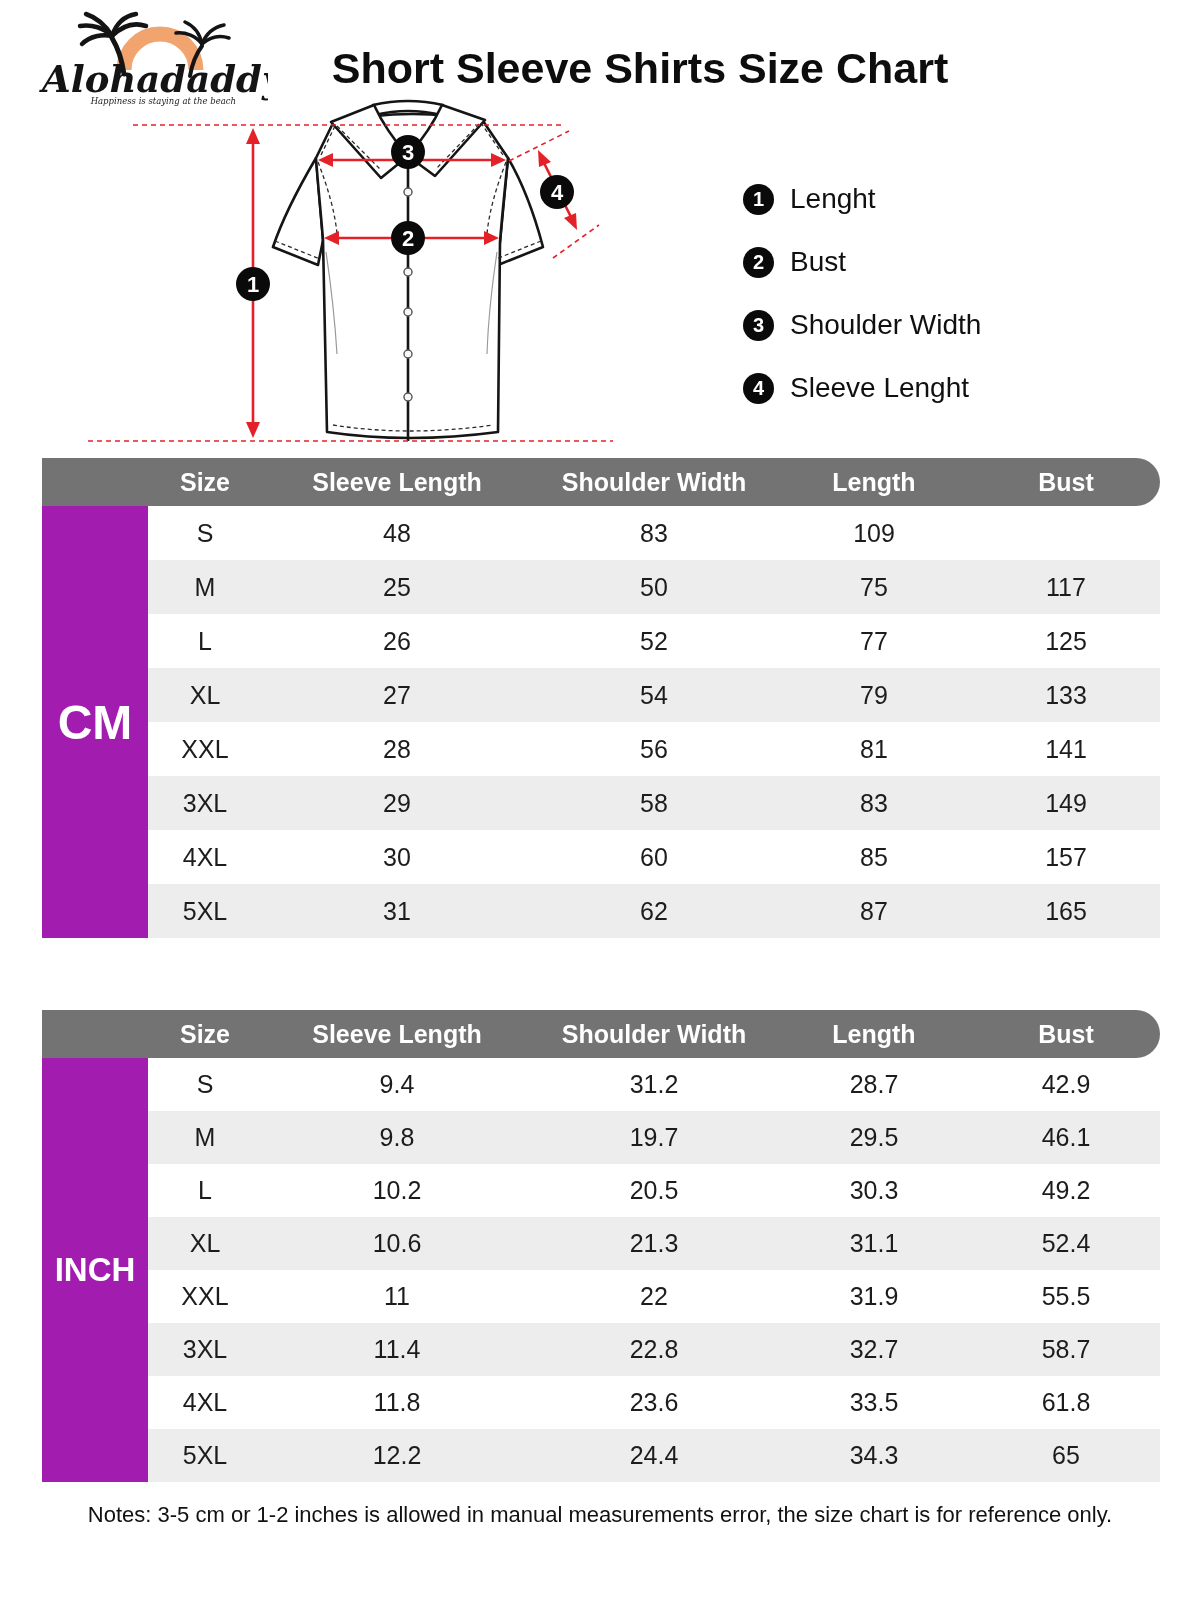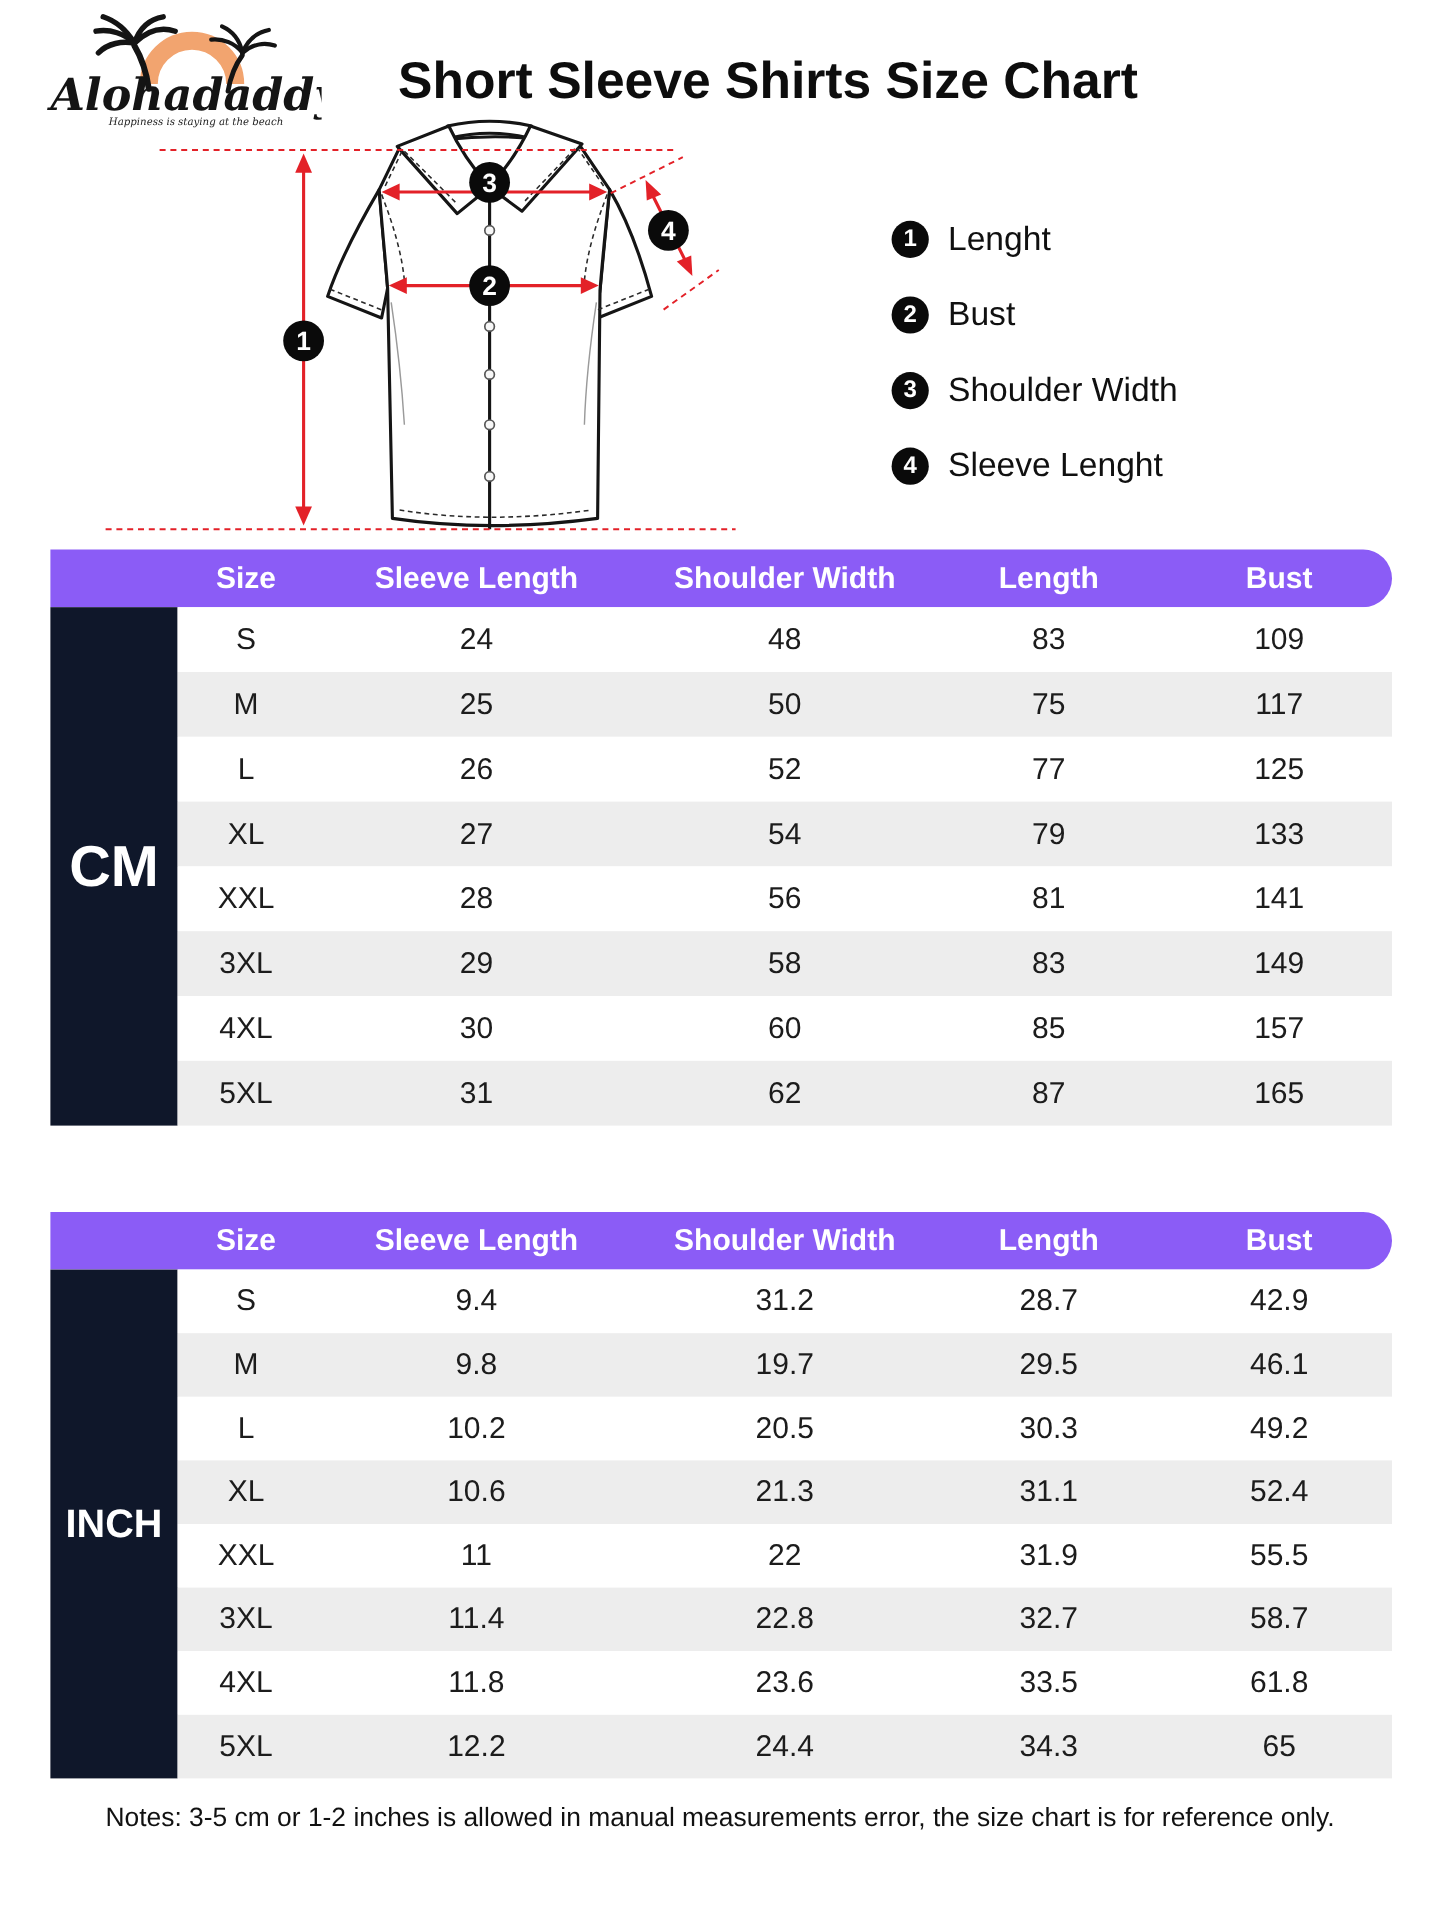--- a/index.html
+++ b/index.html
@@ -26,29 +26,29 @@
     width:31px; height:31px; border-radius:50%;
     background:#0a0a0a; color:#fff; font-weight:bold; font-size:20px;
     display:flex; align-items:center; justify-content:center;
     margin-right:16px; flex:0 0 auto;
   }
   .llabel { font-size:28px; color:#101010; }
 
   
   .size-table { position:absolute; left:42px; width:1118px; }
   .thead {
-    height:48px; background:#8b5cf6;
+    height:48px; background:#737373;
     border-radius:0 26px 26px 0;
     display:grid; grid-template-columns:114px 270px 244px 196px 188px;
     padding-left:106px; box-sizing:border-box; align-items:center;
   }
   .th { text-align:center; color:#ffffff; font-weight:bold; font-size:25px; }
   .tbody { display:flex; }
   .side {
-    width:106px; background:#0f172a; color:#fff; font-weight:bold;
+    width:106px; background:#a21caf; color:#fff; font-weight:bold;
     display:flex; align-items:center; justify-content:center;
     flex:0 0 auto;
   }
   .side-cm { font-size:48px; }
   .side-inch { font-size:33px; }
   .rows { width:1012px; }
   .trow {
     display:grid; grid-template-columns:114px 270px 244px 196px 188px;
     height:54px; align-items:center; background:#ffffff;
   }
@@ -210,21 +210,20 @@
       <div class="th">Sleeve Length</div>
       <div class="th">Shoulder Width</div>
       <div class="th">Length</div>
       <div class="th">Bust</div>
     </div>
   <div class="tbody">
     <div class="side side-cm">CM</div>
     <div class="rows">
         <div class="trow">
           <div class="tcell">S</div>
-          <div class="tcell">24</div>
           <div class="tcell">48</div>
           <div class="tcell">83</div>
           <div class="tcell">109</div>
         </div>
         <div class="trow alt">
           <div class="tcell">M</div>
           <div class="tcell">25</div>
           <div class="tcell">50</div>
           <div class="tcell">75</div>
           <div class="tcell">117</div>

